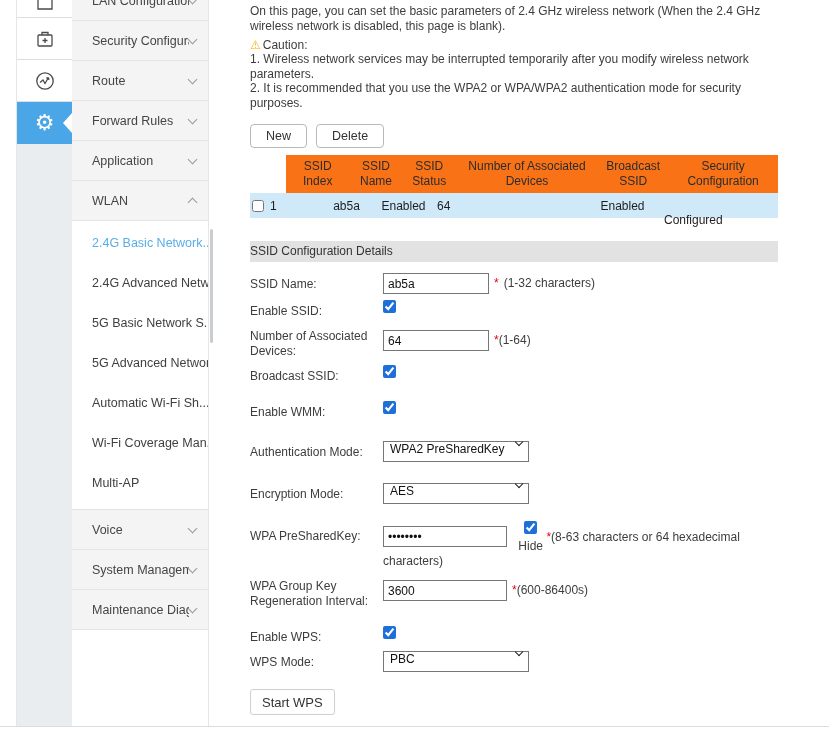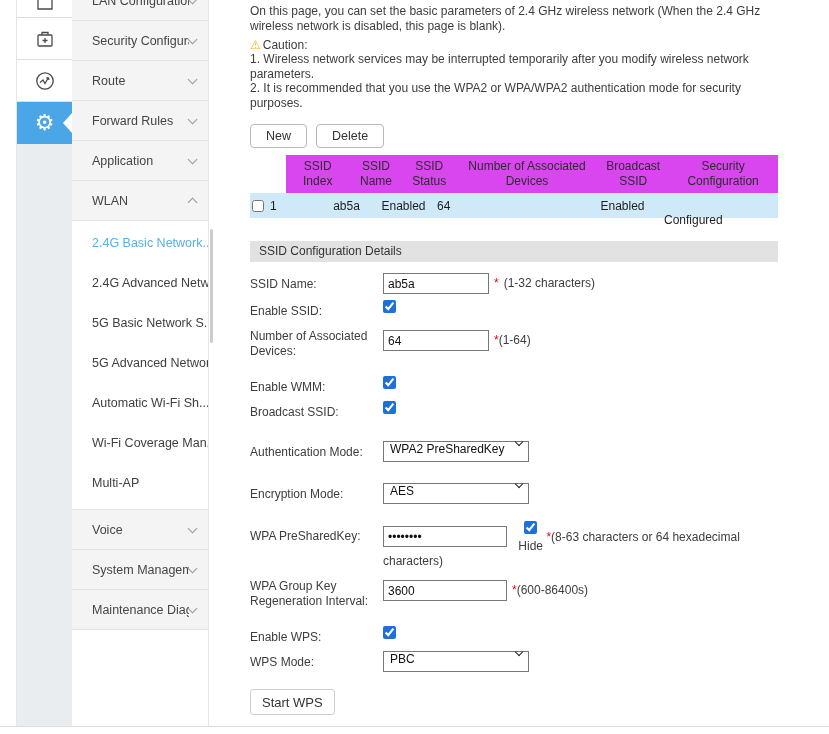--- a/index.html
+++ b/index.html
@@ -49,31 +49,31 @@
     font-size:15px; color:#161616; }
   input[type=checkbox] { width:13px; height:13px; accent-color:#1f6fd9; cursor:pointer; }
   .enable-wlan input { width:14px; height:14px; }
 
   .toolbar { margin-top:14px; display:flex; gap:9px; }
   .btn-light { background:#fff; border:1px solid #b9b9b9; border-radius:4px;
     height:24px; padding:0 15px; font-size:12.5px; color:#333; cursor:pointer;
     font-family:"Liberation Sans", sans-serif; }
 
   .ssid-table { margin-top:7px; width:528px; font-size:12px; }
-  .t-head { display:flex; background:#d946ef; color:#2c2c2c;margin-left:36px; }
+  .t-head { display:flex; background:#f97316; color:#2c2c2c;margin-left:36px; }
   .t-head .c { padding:3px 2px; line-height:15px; display:flex; align-items:center; justify-content:center; text-align:center; min-height:38px; }
   .t-row { display:flex; background:#cfe9f8; height:25px; align-items:center; color:#1e1e1e; cursor:pointer; }
   .c0{width:68px;} .c1{width:57px;} .c2{width:57px;} .c3{width:153px;} .c4{width:75px;} .c5{width:118px;}
   .t-row .c0 { display:flex; align-items:center; gap:6px; padding-left:2px; }
   .t-row .c0 input { width:12px; height:12px; }
   .t-row .c1,.t-row .c2,.t-row .c4 { text-align:center; }
   .t-row .c3 { padding-left:5px; } .t-row .c5 { padding-left:4px;margin-top:28px; }
 
   .details-bar { margin-top:23px; background:#e2e2e2; height:21px; line-height:21px;
-    padding-left:9px; font-size:12px; color:#333; width:528px; }
+    font-size:12px; color:#333; width:528px; }
 
   .form { margin-top:8px; font-size:12px; }
   .frow { display:flex; margin-top:11px; align-items:flex-start; }
   .flabel { width:133px; flex:none; color:#3d3d3d; line-height:15px; padding-top:4px; }
   .fctrl { flex:1; line-height:15px; }
   .txt { width:106px; height:21px; border:1px solid #767676; font-size:12px;
     padding:1px 4px; color:#111; font-family:"Liberation Sans", sans-serif; }
   .txt.wide { width:124px; }
   .sel { width:146px; height:21px; border:1px solid #767676; background:#fff;
     display:inline-flex; align-items:flex-start; padding:0 6px; cursor:pointer; color:#111; }
@@ -228,27 +228,27 @@
       <div class="frow gap-s">
         <div class="flabel">Number of Associated Devices:</div>
         <div class="fctrl" style="padding-top:5px;">
           <span class="inline">
             <input class="txt" type="text" value="64" style="">
             <span><span class="req">*</span><span class="hint">(1-64)</span></span>
           </span>
         </div>
       </div>
 
+      <div class="frow gap-s">
+        <div class="flabel">Broadcast SSID:</div>
+        <div class="fctrl"><input type="checkbox" checked="checked" style=""></div>
+      </div>
+
       <div class="frow gap-m">
         <div class="flabel">Enable WMM:</div>
-        <div class="fctrl"><input type="checkbox" checked="checked" style=""></div>
-      </div>
-
-      <div class="frow gap-s">
-        <div class="flabel">Broadcast SSID:</div>
         <div class="fctrl"><input type="checkbox" checked="checked" style=""></div>
       </div>
 
       <div class="frow gap-l">
         <div class="flabel">Authentication Mode:</div>
         <div class="fctrl">
           <span class="sel">
             <span class="stext">WPA2 PreSharedKey</span>
             <span class="chev"></span>
           </span>

